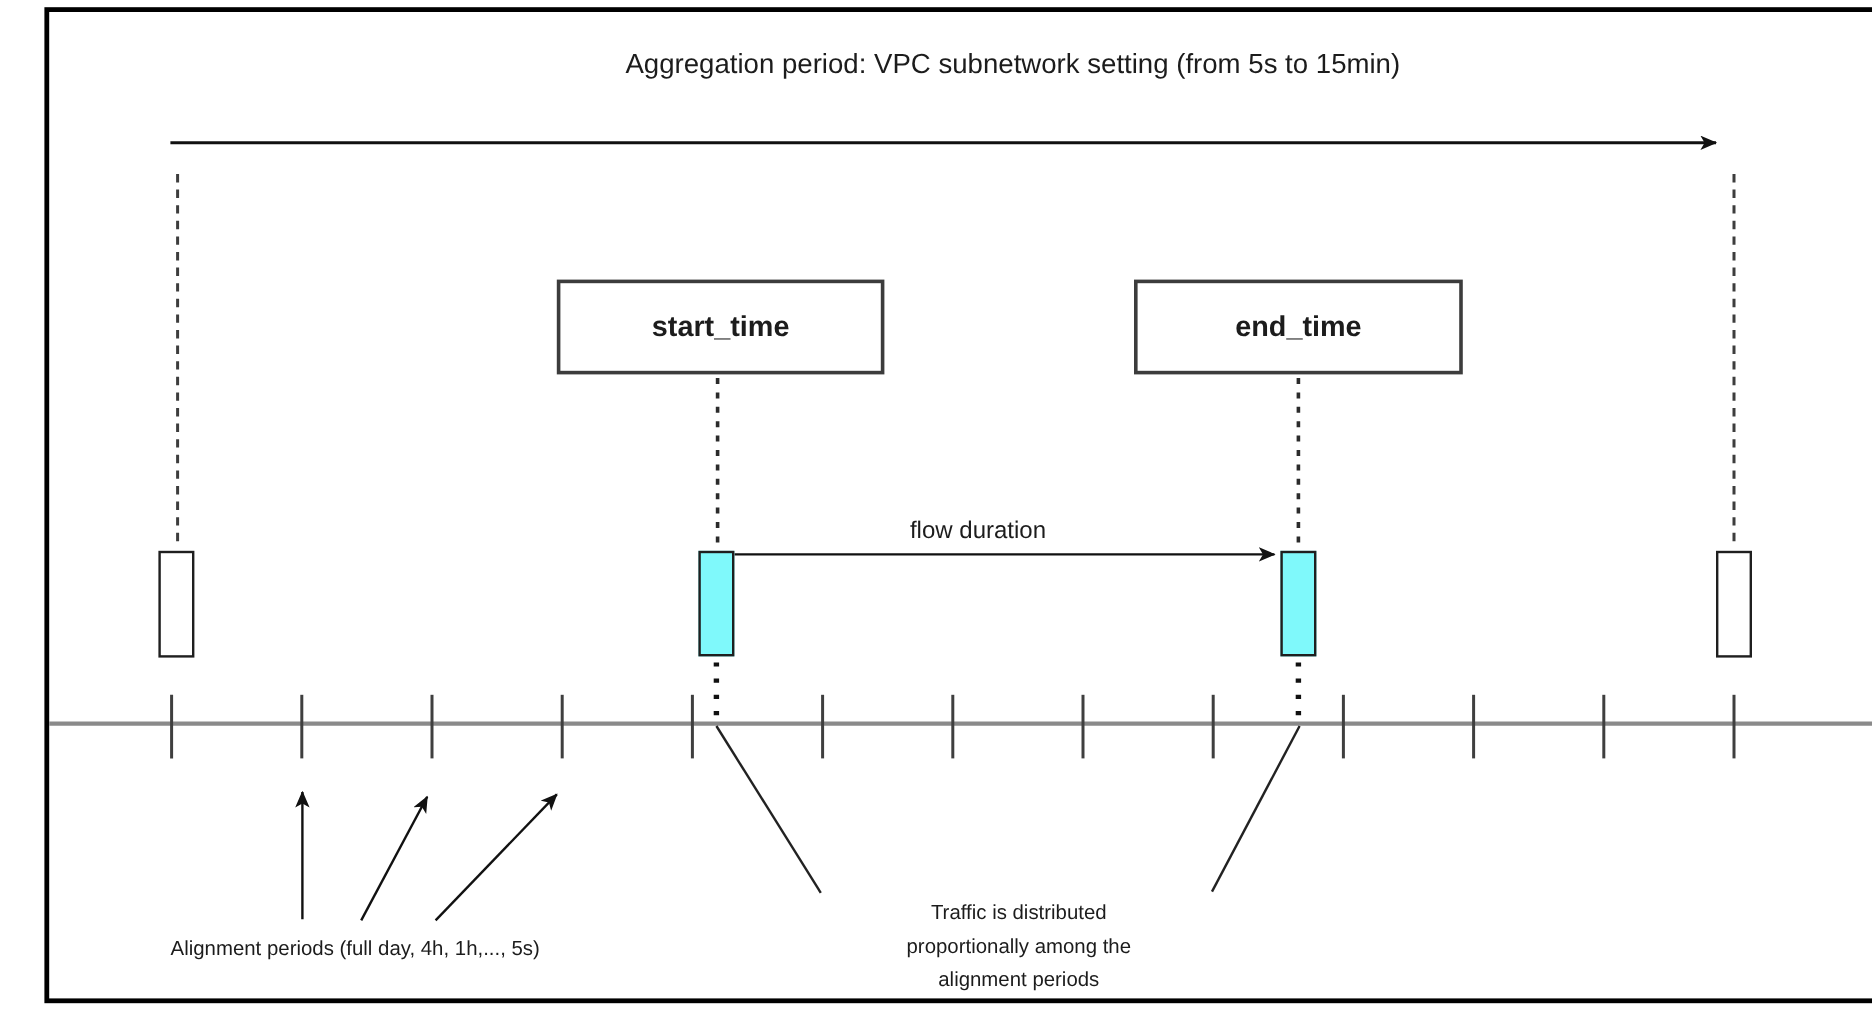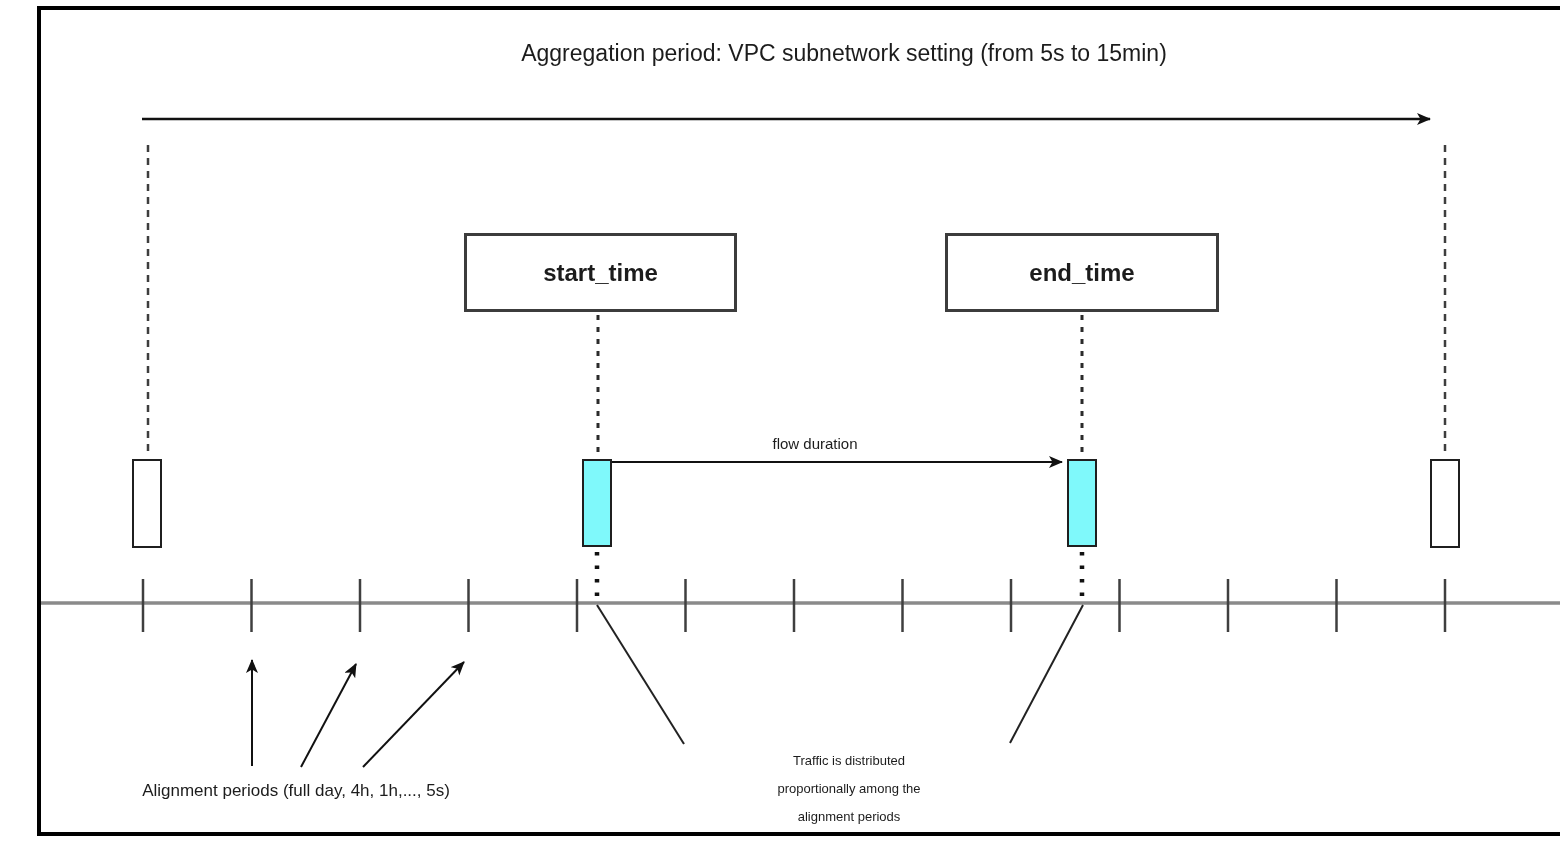--- a/index.html
+++ b/index.html
@@ -19,24 +19,24 @@
   .title{font-size:23px;}
   .labelbox{
     position:absolute;border:3px solid #3c3c3c;background:#ffffff;
     box-sizing:border-box;display:flex;align-items:center;justify-content:center;
     font-weight:bold;font-size:24px;
   }
   .marker{
     position:absolute;border:2px solid #1f1f1f;background:#ffffff;
     box-sizing:border-box;
   }
-  .flow-label{font-size:15px;}
+  .flow-label{font-size:20px;}
   .metrics{font-size:24px;font-weight:bold;}
   .align-label{font-size:17px;}
-  .traffic-note{font-size:13px;line-height:28px;white-space:pre-line;}
+  .traffic-note{font-size:17px;line-height:28px;white-space:pre-line;}
 </style>
 </head>
 <body>
 
 <div class="canvas">
 
   <div class="frame"></div>
 
   <svg class="strokes" viewBox="0 0 1560 846" xmlns="http://www.w3.org/2000/svg">
     <defs>

